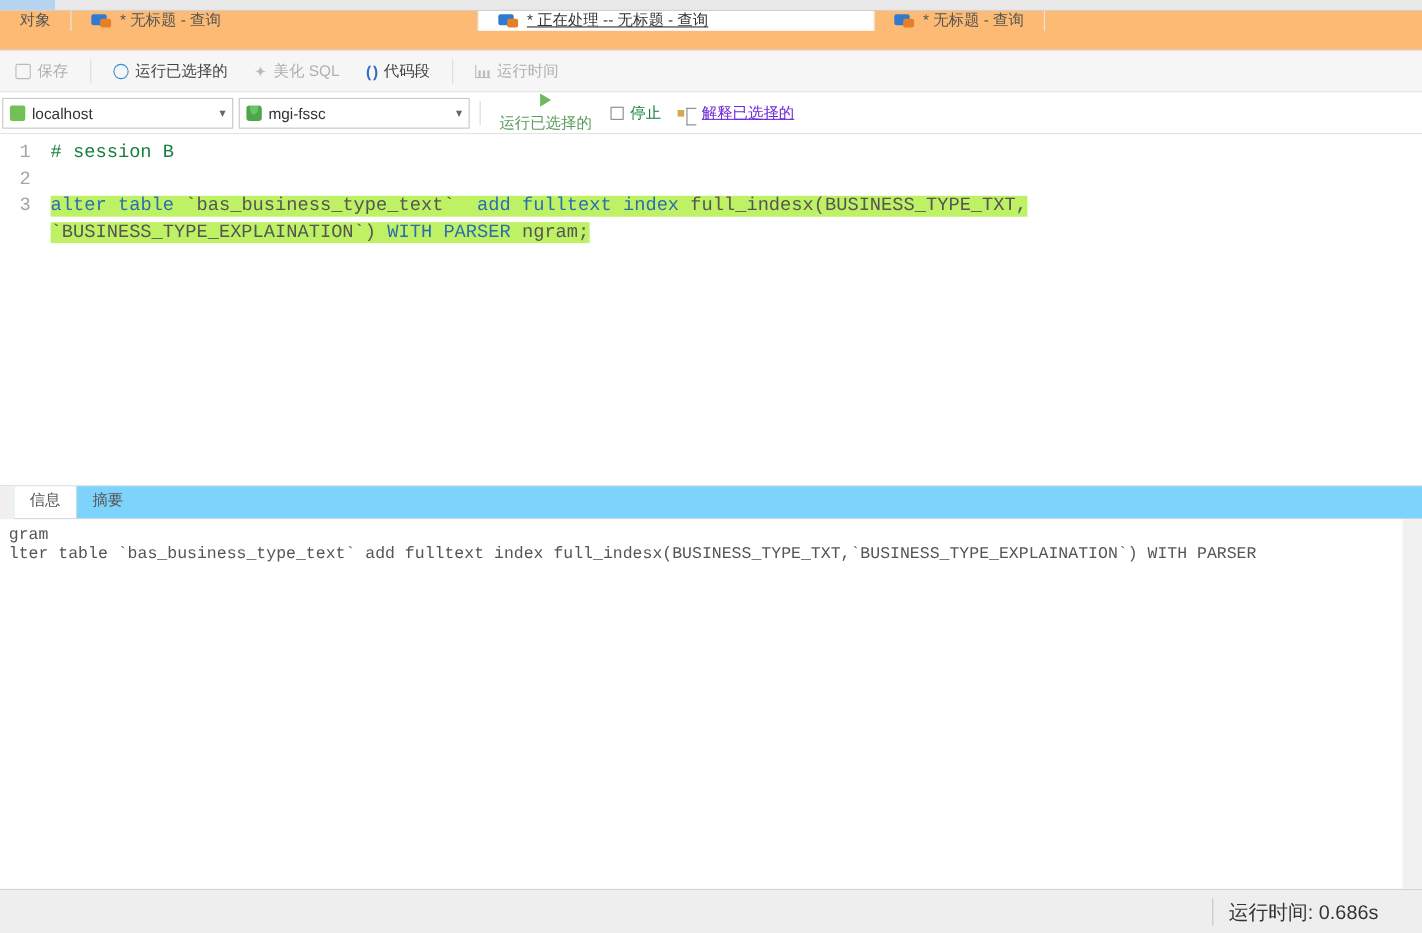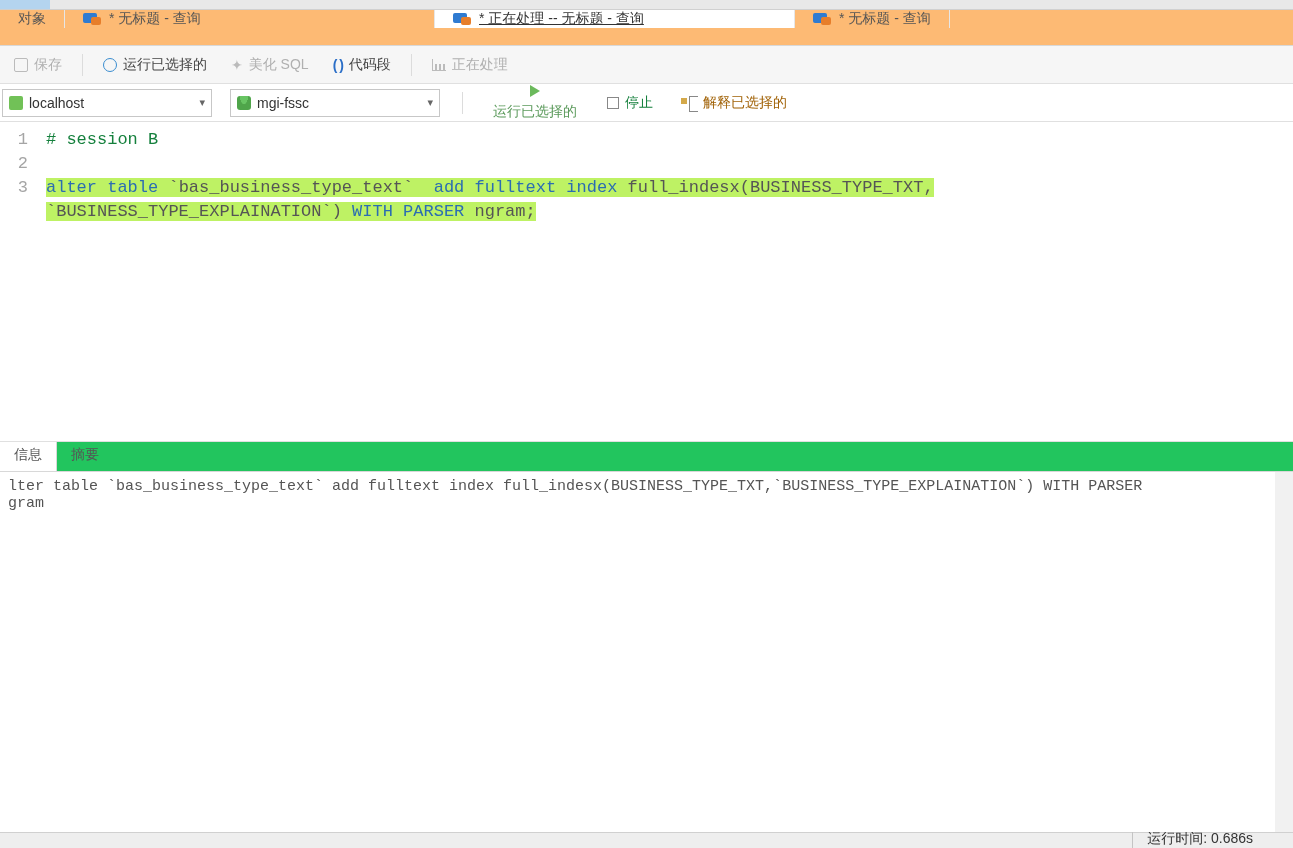--- a/index.html
+++ b/index.html
@@ -121,21 +121,21 @@
   background: #dcdcdc;
   margin: 0 6px;
 }
 .conn-row {
   display: flex;
   align-items: center;
   height: 38px;
   background: #fff;
   border-bottom: 1px solid #e0e0e0;
   padding: 0 0 0 0;
-  gap: 16px;
+  gap: 3px;
 }
 .conn-select {
   display: flex;
   align-items: center;
   width: 210px;
   height: 28px;
   border: 1px solid #c7c7c7;
   background: #fff;
   padding: 0 6px;
   gap: 6px;
@@ -173,22 +173,22 @@
 }
 .stop-wrap {
   display: flex; align-items: center; gap: 6px;
   color: #15803d; padding: 0 6px; cursor: pointer;
 }
 .stop-box {
   width: 12px; height: 12px;
   border: 1.5px solid #888;
 }
 .explain-btn {
-  display: flex; align-items: center; gap: 6px;
-  color: #a16207; padding: 0 6px; cursor: pointer;
+  display: flex; align-items: flex-end; gap: 6px;
+  color: #6d28d9; padding: 0 6px; cursor: pointer; text-decoration: underline;
 }
 .explain-icon {
   width: 16px; height: 14px;
   display: inline-block;
   position: relative;
 }
 .explain-icon::before {
   content: "";
   position: absolute;
   left: 0; top: 2px;
@@ -231,23 +231,24 @@
 }
 .tok-comment { color: #15803d; }
 .tok-kw { color: #2b6db2; }
 .tok-ident { color: #555; }
 .sel {
   background: #bef264;
 }
 .bottom-tabs {
   display: flex;
   height: 30px;
-  background: #22c55e;
+  background: #7dd3fc;
   border-bottom: 1px solid #d8d8d8;
   align-items: stretch;
+  margin-left: 13px;
 }
 .bt {
   padding: 4px 14px;
   color: #555;
   cursor: pointer;
 }
 .bt.active {
   background: #fff;
   border-right: 1px solid #d8d8d8;
 }
@@ -256,27 +257,27 @@
   background: #fff;
   font-family: Consolas, "Courier New", monospace;
   font-size: 15px;
   color: #555;
   padding: 6px 8px;
   overflow: auto;
   position: relative;
   border-right: 18px solid #f1f1f1;
 }
 .status-bar {
-  height: 16px;
+  height: 40px;
   background: #eeeeee;
   border-top: 1px solid #d0d0d0;
   display: flex;
-  align-items: flex-end;
+  align-items: center;
   color: #333;
-  font-size: 14px;
+  font-size: 18px;
 }
 .status-bar .runtime {
   margin-left: auto;
   padding-right: 40px;
   border-left: 1px solid #c4c4c4;
   padding-left: 14px;
 }
 </style>
 </head>
 <body>
@@ -317,21 +318,21 @@
     <span class="icon-sparkle">✦</span>
     <span>美化 SQL</span>
   </div>
   <div class="tool-btn">
     <span class="icon-bracket">( )</span>
     <span>代码段</span>
   </div>
   <div class="vdiv"></div>
   <div class="tool-btn disabled">
     <span class="icon-chart"></span>
-    <span>正在处理</span>
+    <span>运行时间</span>
   </div>
 </div>
 
 <div class="conn-row">
   <div class="conn-select">
     <span class="conn-icon-host"></span>
     <span>localhost</span>
     <span class="chev">▾</span>
   </div>
   <div class="conn-select">
@@ -369,19 +370,19 @@
 <div class="bottom-tabs">
   <div class="bt active">
     <span>信息</span>
   </div>
   <div class="bt">
     <span>摘要</span>
   </div>
 </div>
 
 <div class="result-pane">
+<div>gram</div>
 <div>lter table `bas_business_type_text` add fulltext index full_indesx(BUSINESS_TYPE_TXT,`BUSINESS_TYPE_EXPLAINATION`) WITH PARSER</div>
-<div>gram</div>
 </div>
 
 <div class="status-bar">
   <div class="runtime">运行时间: 0.686s</div>
 </div>
 
 </body></html>

